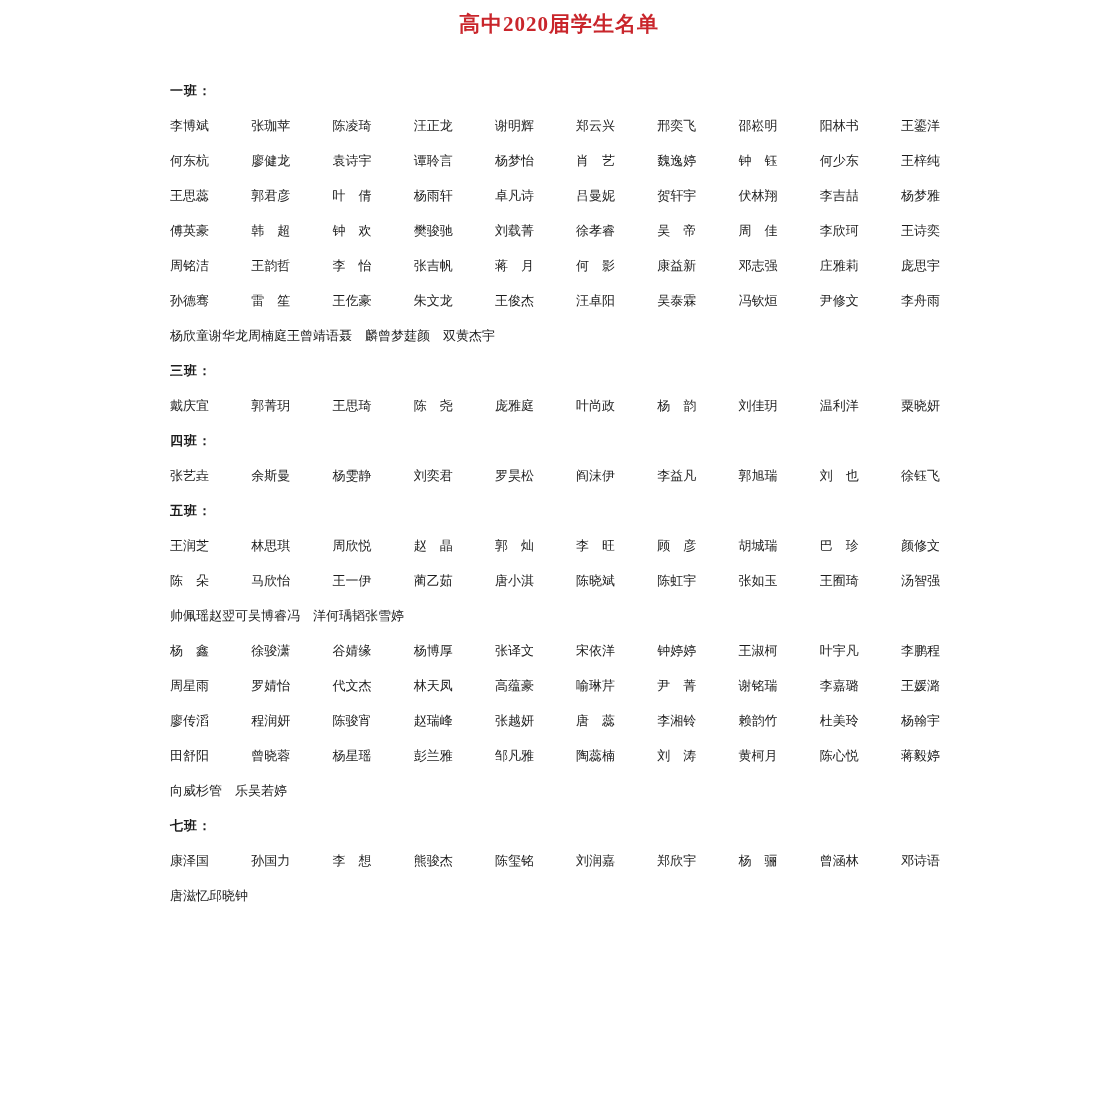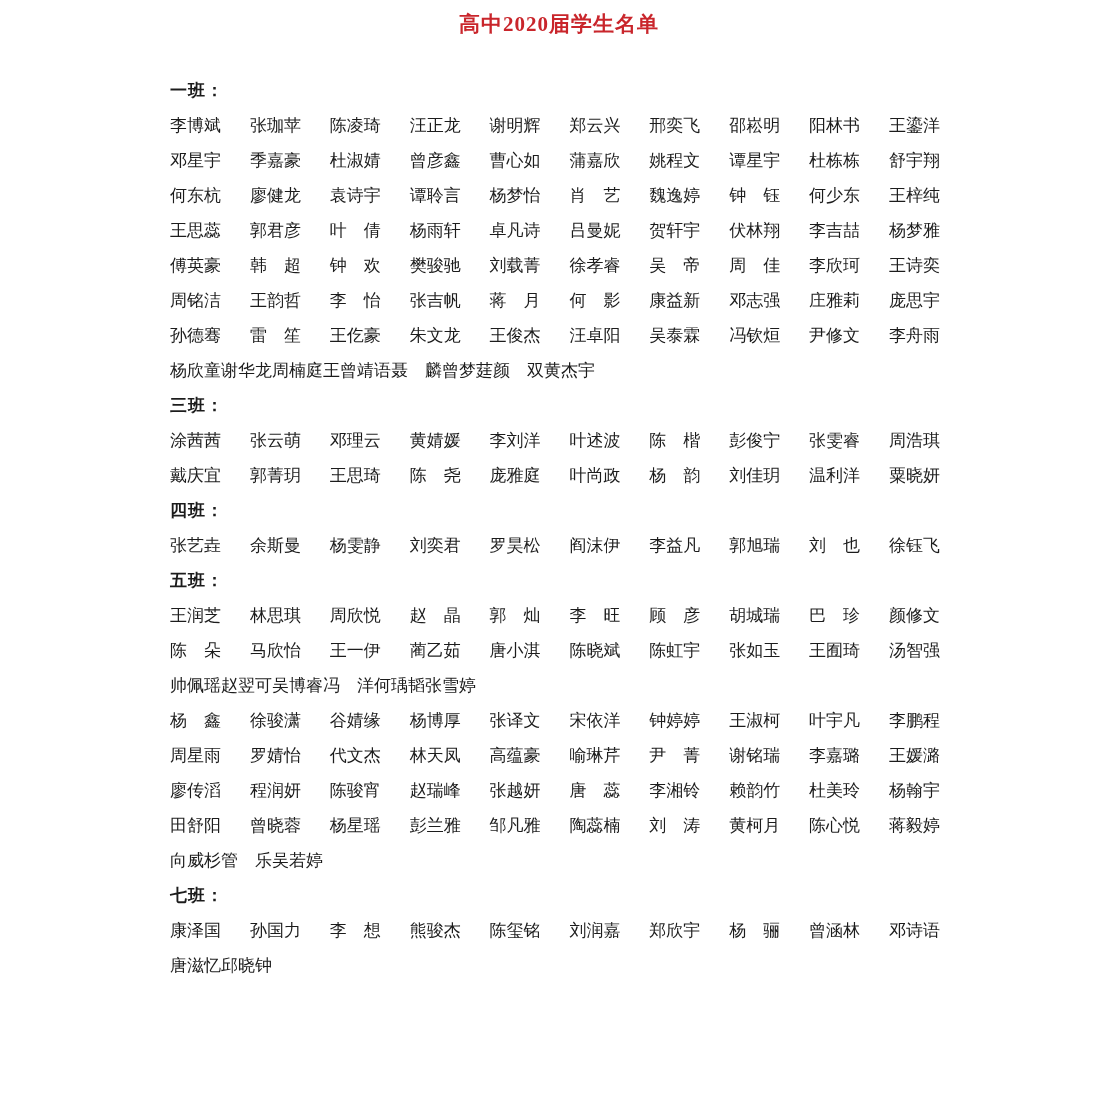--- a/index.html
+++ b/index.html
@@ -31,21 +31,21 @@
   }
   .content {
     margin-left: 170px;
     width: 770px;
     margin-top: 37px;
   }
   .line {
     height: 35px;
     display: flex;
     align-items: center;
-    font-size: 17px;
+    font-size: 13px;
   }
   .class-header {
     font-weight: bold;
     letter-spacing: 1px;
   }
   .name-row-full {
     justify-content: space-between;
   }
   .name-row-partial {
     justify-content: flex-start;
@@ -69,32 +69,20 @@
           <span class="student-name">陈凌琦</span>
           <span class="student-name">汪正龙</span>
           <span class="student-name">谢明辉</span>
           <span class="student-name">郑云兴</span>
           <span class="student-name">邢奕飞</span>
           <span class="student-name">邵崧明</span>
           <span class="student-name">阳林书</span>
           <span class="student-name">王鎏洋</span>
         </div>
         <div class="line name-row-full">
-          <span class="student-name">邓星宇</span>
-          <span class="student-name">季嘉豪</span>
-          <span class="student-name">杜淑婧</span>
-          <span class="student-name">曾彦鑫</span>
-          <span class="student-name">曹心如</span>
-          <span class="student-name">蒲嘉欣</span>
-          <span class="student-name">姚程文</span>
-          <span class="student-name">谭星宇</span>
-          <span class="student-name">杜栋栋</span>
-          <span class="student-name">舒宇翔</span>
-        </div>
-        <div class="line name-row-full">
           <span class="student-name">何东杭</span>
           <span class="student-name">廖健龙</span>
           <span class="student-name">袁诗宇</span>
           <span class="student-name">谭聆言</span>
           <span class="student-name">杨梦怡</span>
           <span class="student-name">肖　艺</span>
           <span class="student-name">魏逸婷</span>
           <span class="student-name">钟　钰</span>
           <span class="student-name">何少东</span>
           <span class="student-name">王梓纯</span>
@@ -156,32 +144,20 @@
           <span class="student-name">王曾靖语</span>
           <span class="student-name">聂　麟</span>
           <span class="student-name">曾梦莛</span>
           <span class="student-name">颜　双</span>
           <span class="student-name">黄杰宇</span>
         </div>
       </div>
       <div>
         <div class="line class-header">三班：</div>
         <div class="line name-row-full">
-          <span class="student-name">涂茜茜</span>
-          <span class="student-name">张云萌</span>
-          <span class="student-name">邓理云</span>
-          <span class="student-name">黄婧媛</span>
-          <span class="student-name">李刘洋</span>
-          <span class="student-name">叶述波</span>
-          <span class="student-name">陈　楷</span>
-          <span class="student-name">彭俊宁</span>
-          <span class="student-name">张雯睿</span>
-          <span class="student-name">周浩琪</span>
-        </div>
-        <div class="line name-row-full">
           <span class="student-name">戴庆宜</span>
           <span class="student-name">郭菁玥</span>
           <span class="student-name">王思琦</span>
           <span class="student-name">陈　尧</span>
           <span class="student-name">庞雅庭</span>
           <span class="student-name">叶尚政</span>
           <span class="student-name">杨　韵</span>
           <span class="student-name">刘佳玥</span>
           <span class="student-name">温利洋</span>
           <span class="student-name">粟晓妍</span>

